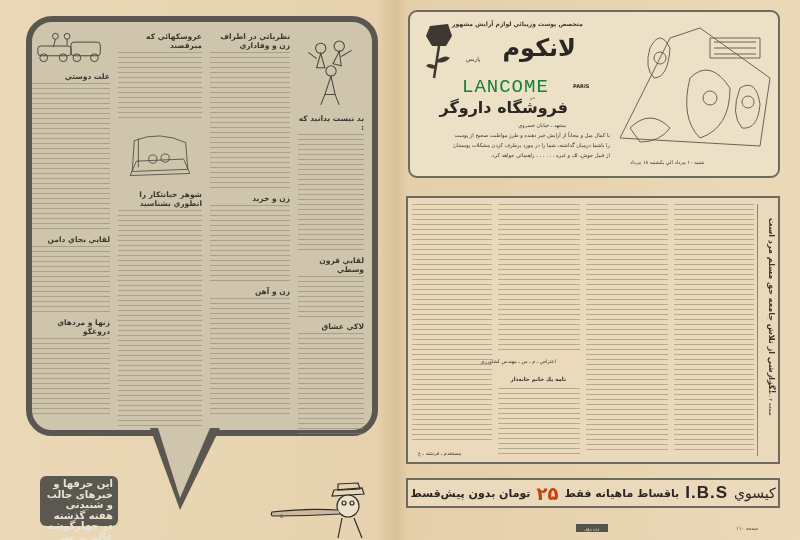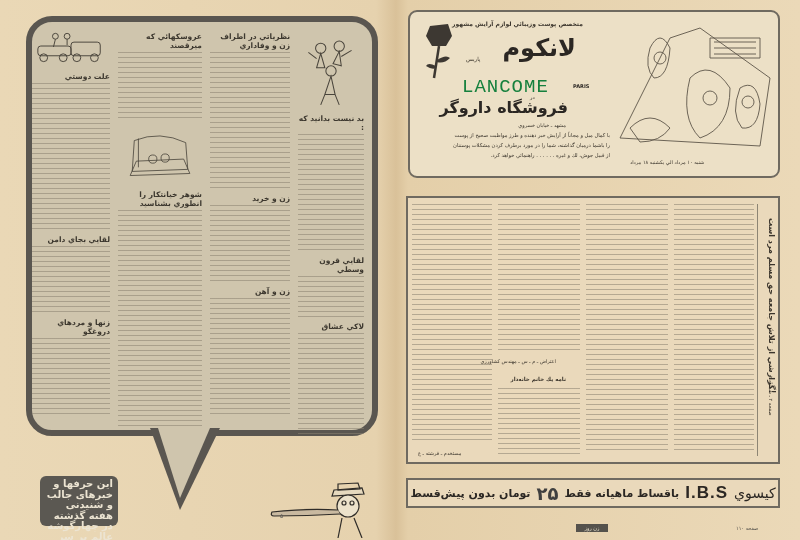--- a/index.html
+++ b/index.html
@@ -46,21 +46,21 @@
   .article .vtitle{position:absolute;right:2px;top:20px;writing-mode:vertical-rl;font-size:8px;font-weight:bold;color:#3b352c;letter-spacing:.5px;}
   .article .vsub{position:absolute;right:4px;top:178px;writing-mode:vertical-rl;font-size:5px;color:#3b352c;}
   .article .divider{position:absolute;top:6px;bottom:6px;width:1px;background:#8d8574;}
   .article .subhead{position:absolute;direction:rtl;font-size:5.5px;font-weight:bold;color:#3b352c;}
   .article .byline{position:absolute;direction:rtl;font-size:5px;color:#3b352c;}
 
   .ibs{position:absolute;left:6px;top:478px;width:374px;height:30px;border:2px solid #6f6a60;box-sizing:border-box;background:#ead9bb;display:flex;align-items:center;justify-content:center;direction:rtl;gap:6px;}
   .ibs .t1{font-size:14px;font-weight:normal;color:#2b2723;}
   .ibs .logo{font-family:"Liberation Sans",sans-serif;font-size:17px;font-weight:bold;color:#2b2723;letter-spacing:1px;direction:ltr;}
   .ibs .t2{font-size:11px;font-weight:bold;color:#2b2723;}
-  .ibs .t3{font-size:18px;font-weight:bold;color:#404040;}
+  .ibs .t3{font-size:18px;font-weight:bold;color:#c2410c;}
 
   .mag-logo{position:absolute;left:176px;top:524px;width:32px;height:8px;background:#55524c;color:#e8e0cc;font-size:5px;text-align:center;line-height:8px;}
   .page-num-right{position:absolute;left:336px;top:525px;font-size:5px;color:#55524c;direction:rtl;}
 </style>
 </head>
 <body>
 
 <div class="spread">
 
   <div class="page left">

